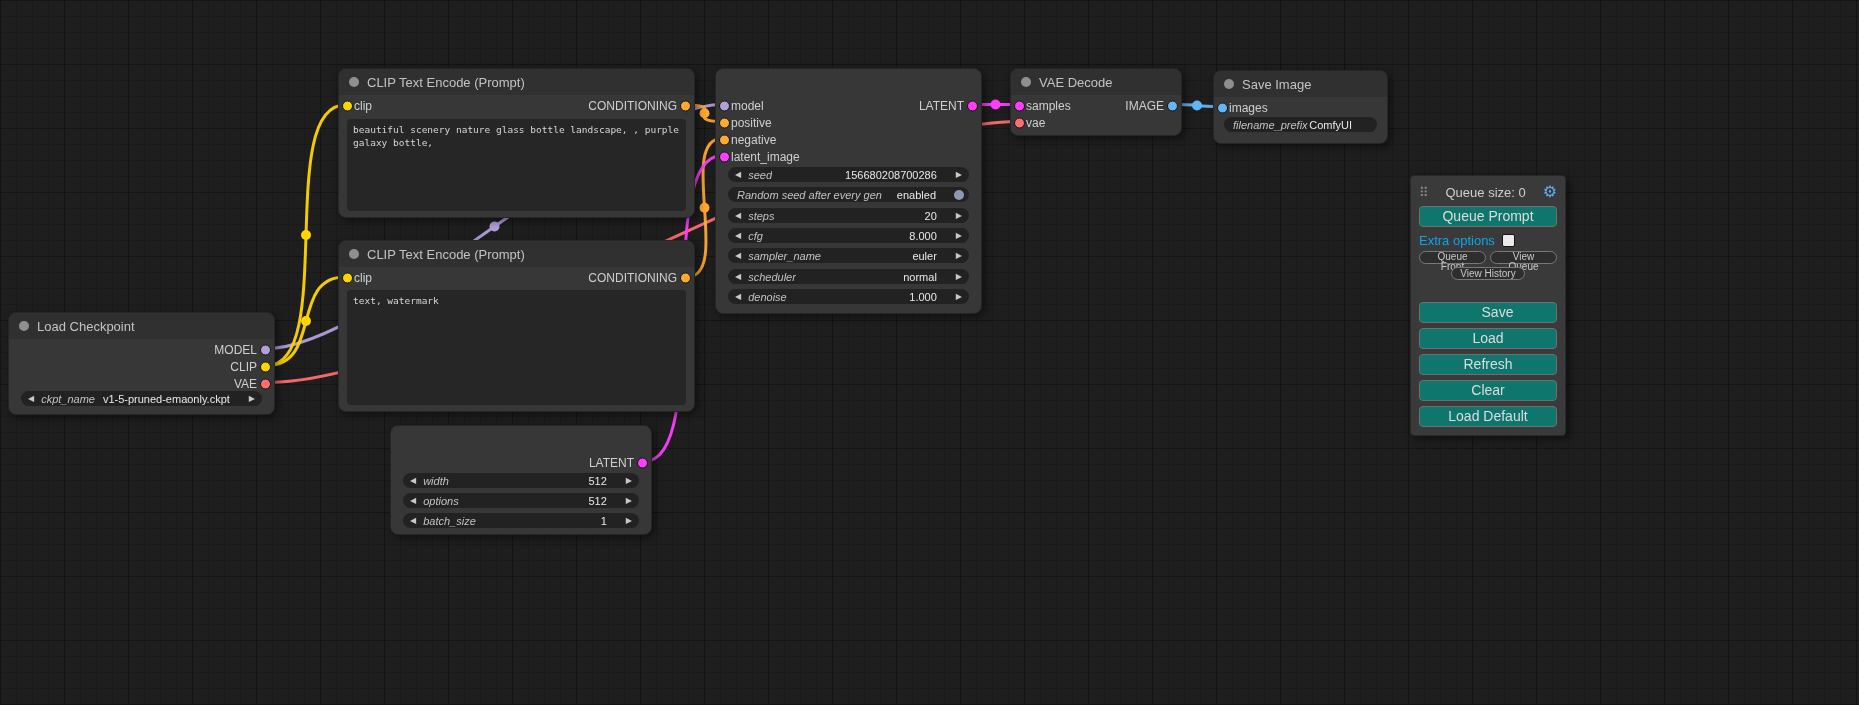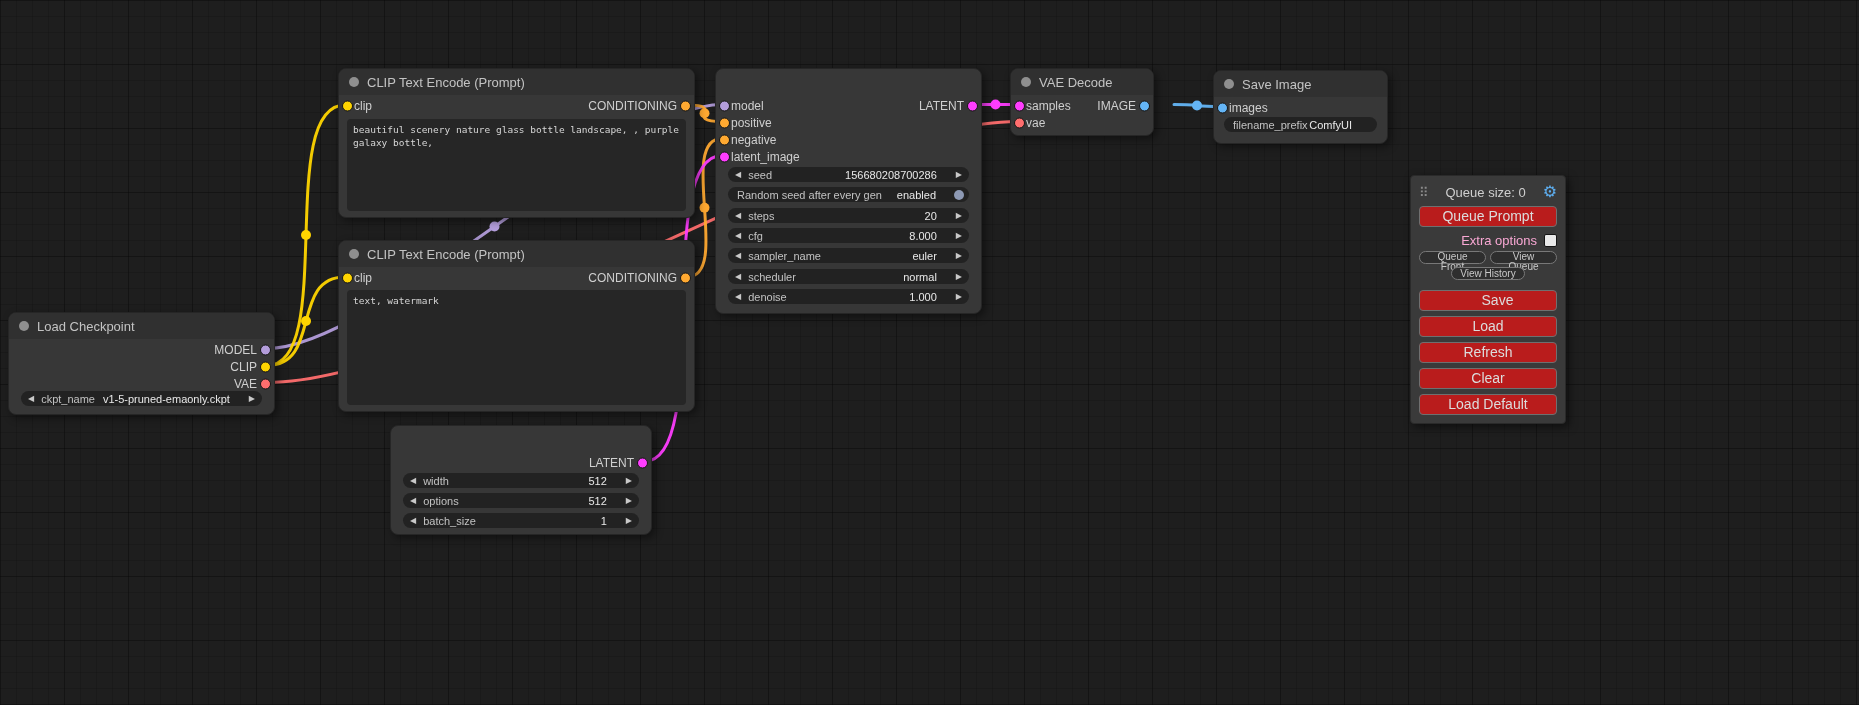--- a/index.html
+++ b/index.html
@@ -29,48 +29,48 @@
   .sdot{position:absolute;top:50%;transform:translateY(-50%);width:9px;height:9px;border-radius:50%;
     border:1px solid #161616;box-sizing:content-box;}
   .slot.in .sdot{left:3px;}
   .slot.out .sdot{right:3px;}
   .c-model{background:#B39DDB;} .c-clip{background:#FFD500;} .c-vae{background:#FF6E6E;}
   .c-cond{background:#FFA931;} .c-latent{background:#FF3DFF;} .c-image{background:#64B5F6;}
 
   .widget{position:absolute;left:12px;right:12px;height:15px;background:#222222;border-radius:8px;
     display:flex;align-items:center;padding:0 7px;box-sizing:border-box;font-size:11px;}
   .widget .arr{font-size:8px;color:#c8c8c8;line-height:1;flex:0 0 auto;cursor:pointer;}
-  .widget .wname{margin-left:7px;color:#c2c2c2;white-space:nowrap;overflow:hidden;}
+  .widget .wname{margin-left:7px;color:#c2c2c2;white-space:nowrap;overflow:hidden;font-style:italic;}
   .widget .wval{margin-left:auto;margin-right:19px;color:#e8e8e8;white-space:nowrap;}
   .widget.noarr .wname{margin-left:2px;}
   .widget.noarr .wval{margin-right:18px;}
   .toggle-dot{width:10px;height:10px;border-radius:50%;background:#8d99b4;flex:0 0 auto;margin-right:-2px;}
 
   .textarea{position:absolute;left:8px;right:8px;background:#262626;border-radius:4px;padding:5px 6px;
     box-sizing:border-box;font-family:"DejaVu Sans Mono",monospace;font-size:9.5px;line-height:1.35;
     color:#d6d6d6;overflow:hidden;white-space:pre-wrap;word-break:break-word;}
 
   
   .queue-panel{position:absolute;z-index:3;left:1410px;top:175px;width:156px;background:#3a3a3a;
     border:1px solid #2a2a2a;border-radius:4px;box-shadow:3px 3px 9px rgba(0,0,0,.5);
     box-sizing:border-box;padding:8px;color:#d6d6d6;}
   .qp-header{display:flex;align-items:center;justify-content:space-between;height:16px;margin-bottom:6px;}
   .qp-drag{color:#8a8a8a;font-size:13px;line-height:1;cursor:grab;}
   .qp-size{font-size:13px;color:#cfcfcf;}
   .qp-gear{color:#5daef0;font-size:16px;line-height:1;cursor:pointer;}
-  .qp-btn{display:block;width:100%;height:21px;background:#b91c1c;border:1px solid #6f6f6f;border-radius:4px;
+  .qp-btn{display:block;width:100%;height:21px;background:#0f766e;border:1px solid #6f6f6f;border-radius:4px;
     color:#dcdcdc;font-size:14px;font-family:inherit;line-height:19px;padding:0;margin-top:5px;cursor:pointer;}
-  .qp-extra{display:flex;align-items:center;justify-content:flex-end;gap:7px;height:14px;margin-top:6px;font-size:13px;color:#f9a8d4;}
+  .qp-extra{display:flex;align-items:center;justify-content:flex-start;gap:7px;height:14px;margin-top:6px;font-size:13px;color:#0ea5e9;}
   .qp-check{width:11px;height:11px;background:#e9e9e9;border:1px solid #141414;border-radius:2px;flex:0 0 auto;cursor:pointer;}
   .qp-pills{display:flex;gap:4px;margin-top:4px;}
   .qp-pills.center{justify-content:center;margin-top:3px;}
   .qp-pill{height:13px;background:#2e2e2e;border:1px solid #787878;border-radius:8px;color:#c9c9c9;
     font-size:10px;font-family:inherit;line-height:10px;padding:0 8px;cursor:pointer;}
   .qp-pill.grow{flex:1;}
-  .qp-gap{margin-top:10px;padding-left:19px;}
+  .qp-gap{margin-top:22px;padding-left:19px;}
 </style>
 </head>
 <body>
 
 <div class="canvas">
 
   <svg class="wires" width="1859" height="705" viewBox="0 0 1859 705">
     <g>
       <path d="M267,348.5 C377,348.5 612,104.5 722,104.5" stroke="#B39DDB"></path>
       <circle cx="494.5" cy="226.5" r="5" fill="#B39DDB"></circle>
@@ -248,21 +248,21 @@
       <span class="arr">▶</span>
     </div>
     <div class="widget" style="top:220px">
       <span class="arr">◀</span>
       <span class="wname">denoise</span>
       <span class="wval">1.000</span>
       <span class="arr">▶</span>
     </div>
   </div>
 
-  <div class="node" style="left:1010px;top:68px;width:144px;height:68px">
+  <div class="node" style="left:1010px;top:68px;width:172px;height:68px">
     <div class="node-title">
       <span class="title-dot"></span>
       <span class="title-label">VAE Decode</span>
     </div>
     <div class="slot in" style="top:28px">
       <span class="sdot c-latent"></span>
       <span>samples</span>
     </div>
     <div class="slot in" style="top:45px">
       <span class="sdot c-vae"></span>

